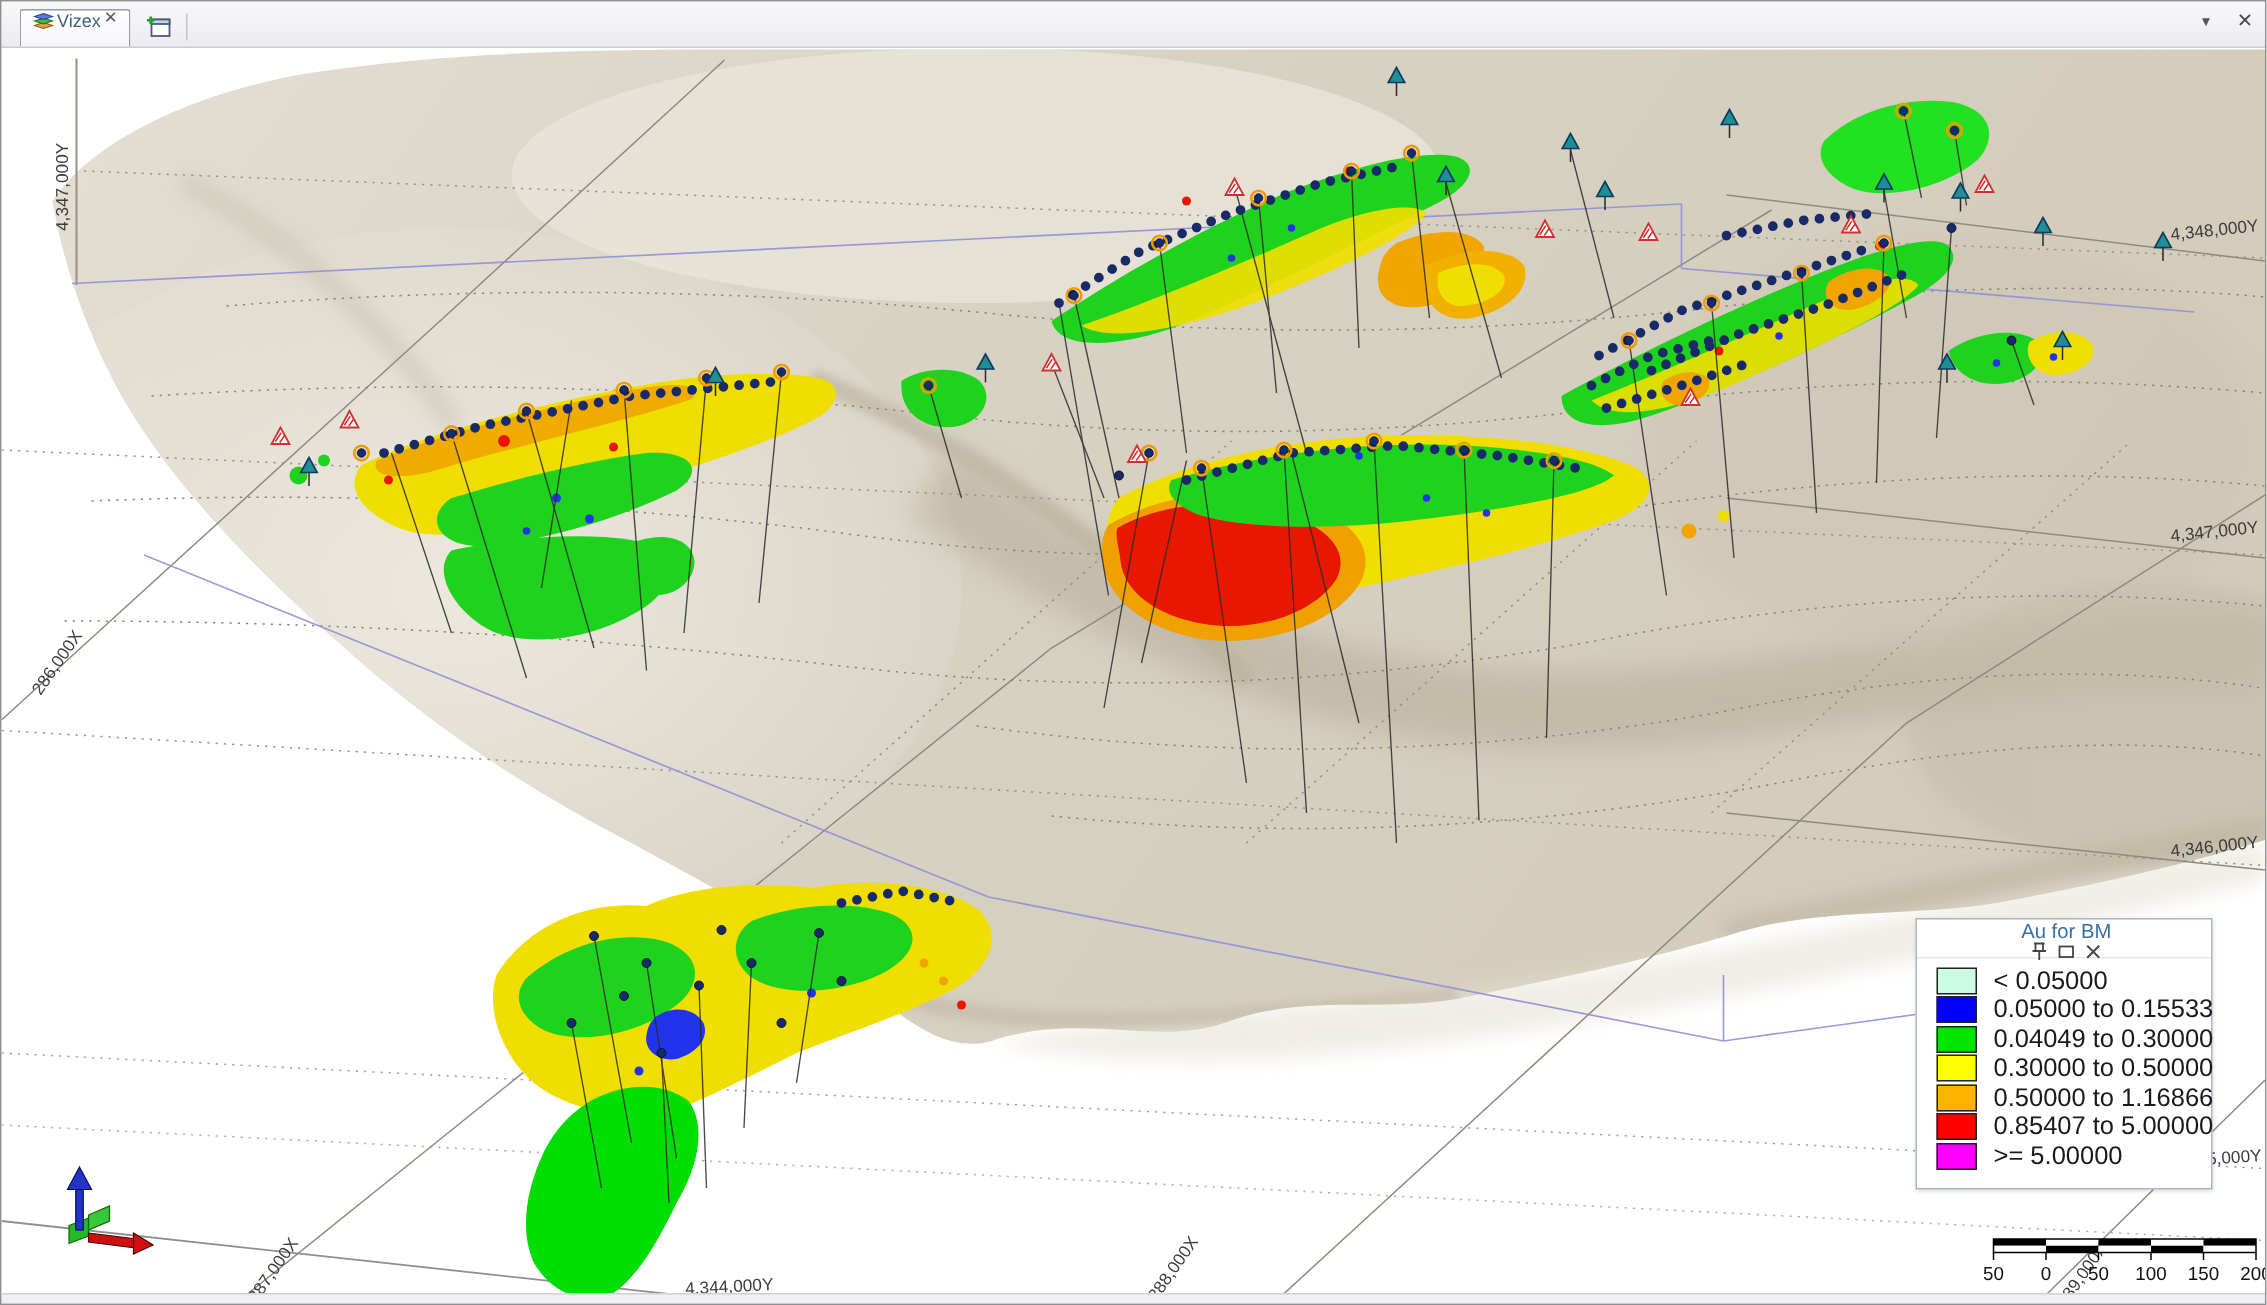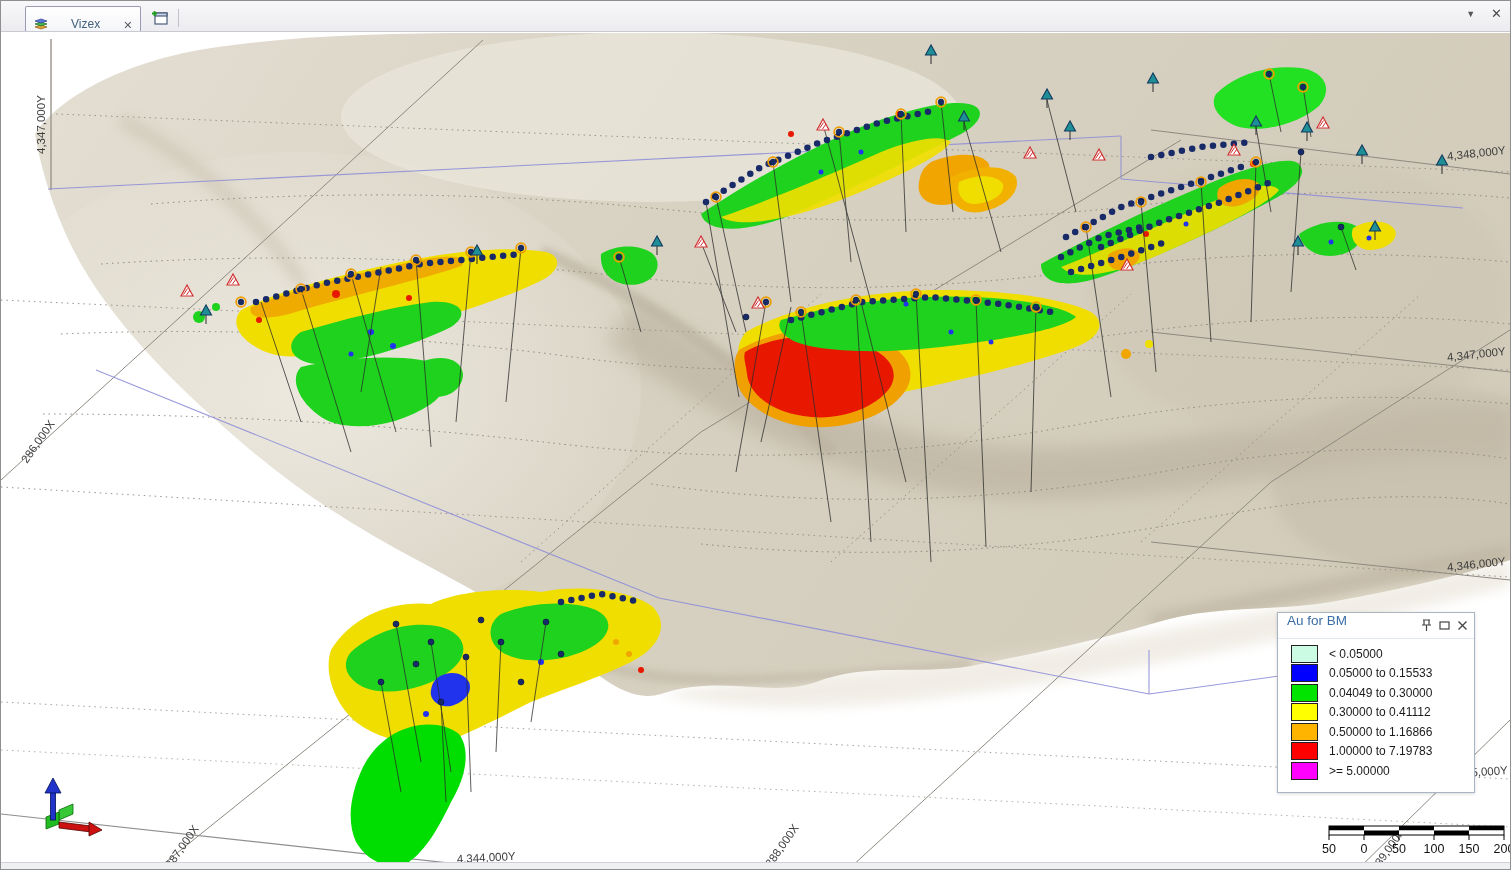--- a/index.html
+++ b/index.html
@@ -1,41 +1,41 @@
 <!DOCTYPE html>
 <html><head>
 <meta charset="utf-8">
 <style>
   html,body{margin:0;padding:0;background:#d6d6d6;font-family:"Liberation Sans",sans-serif;}
   .window{position:relative;width:1509px;height:868px;border:1px solid #8f8f8f;background:#f2f3f5;overflow:hidden;}
   
   .tabbar{position:relative;height:30px;background:linear-gradient(#f8f8fa,#ececf0);border-bottom:1px solid #c9c9d2;display:flex;align-items:flex-end;}
-  .tab{position:relative;margin-left:24px;height:24px;display:flex;align-items:flex-end;gap:22px;padding:0 7px 0 6px;
+  .tab{position:relative;margin-left:12px;height:24px;display:flex;align-items:flex-start;gap:1px;padding:0 7px 0 6px;
        background:linear-gradient(#ffffff,#f4f5f8);border:1px solid #9a9ab4;border-bottom:none;border-radius:2px 2px 0 0;}
   .tab .tlabel{font-size:12px;color:#44607c;}
   .tab .tclose{font-size:11px;color:#5a5a66;line-height:1;padding:0 1px;cursor:default;}
   .newtab{height:20px;width:24px;margin:0 0 3px 7px;display:flex;align-items:center;justify-content:center;}
   .tabsep{width:1px;height:18px;background:#c2c2cc;margin:0 0 4px 6px;}
   .winctl{position:absolute;right:8px;top:6px;display:flex;align-items:center;gap:16px;}
   .chev{font-size:9px;color:#555;}
   .wclose{font-size:13px;color:#4a4a4a;line-height:1;}
   
   .scene{position:absolute;left:0;top:31px;width:1509px;height:831px;background:#ffffff;}
   .scene svg{display:block;}
   
   .legend{position:absolute;left:1276px;top:611px;width:196px;height:179px;background:#ffffff;
           border:1px solid #a9b4c4;box-shadow:0 1px 3px rgba(0,0,0,.15);z-index:5;}
-  .ltitle{display:flex;height:25px;padding:0 6px 0 9px;border-bottom:1px solid #e3e7ee;}
+  .ltitle{display:flex;align-items:center;height:25px;padding:0 6px 0 9px;border-bottom:1px solid #e3e7ee;flex-direction:column;}
   .ltitle .ttext{flex:1;font-size:13.5px;color:#3b6ea5;}
   .ltitle .lico{display:flex;align-items:center;gap:7px;color:#444;}
   .lbody{padding:5px 0 0 13px;}
   .lrow{display:flex;align-items:center;height:19.5px;}
   .sw{width:25px;height:16px;border:1px solid #222;margin-right:11px;flex:0 0 auto;}
   .sw.tex{background-image:radial-gradient(#9fd9c4 0.8px, transparent 0.9px);background-size:4px 4px;}
-  .ll{font-size:12px;color:#1a1a1a;white-space:nowrap;}
+  .ll{font-size:17px;color:#1a1a1a;white-space:nowrap;}
   .bstrip{position:absolute;left:0;bottom:0;width:1509px;height:6px;background:#eef0f2;border-top:1px solid #d0d0d6;}
 </style>
 </head>
 <body>
 
 <div class="window">
 
   <div class="tabbar">
     <div class="tab">
       <svg width="17" height="14" viewBox="0 0 17 14">
@@ -441,29 +441,29 @@
       <div class="lrow">
         <span class="sw" style="background: rgb(0, 0, 255);"></span>
         <span class="ll">0.05000 to 0.15533</span>
       </div>
       <div class="lrow">
         <span class="sw" style="background: rgb(0, 228, 0);"></span>
         <span class="ll">0.04049 to 0.30000</span>
       </div>
       <div class="lrow">
         <span class="sw" style="background: rgb(255, 255, 0);"></span>
-        <span class="ll">0.30000 to 0.41112</span>
+        <span class="ll">0.30000 to 0.50000</span>
       </div>
       <div class="lrow">
         <span class="sw" style="background: rgb(255, 180, 0);"></span>
         <span class="ll">0.50000 to 1.16866</span>
       </div>
       <div class="lrow">
         <span class="sw" style="background: rgb(255, 0, 0);"></span>
-        <span class="ll">1.00000 to 7.19783</span>
+        <span class="ll">0.85407 to 5.00000</span>
       </div>
       <div class="lrow">
         <span class="sw" style="background: rgb(255, 0, 255);"></span>
         <span class="ll">&gt;= 5.00000</span>
       </div>
     </div>
   </div>
 
   <div class="bstrip"></div>
 </div>

